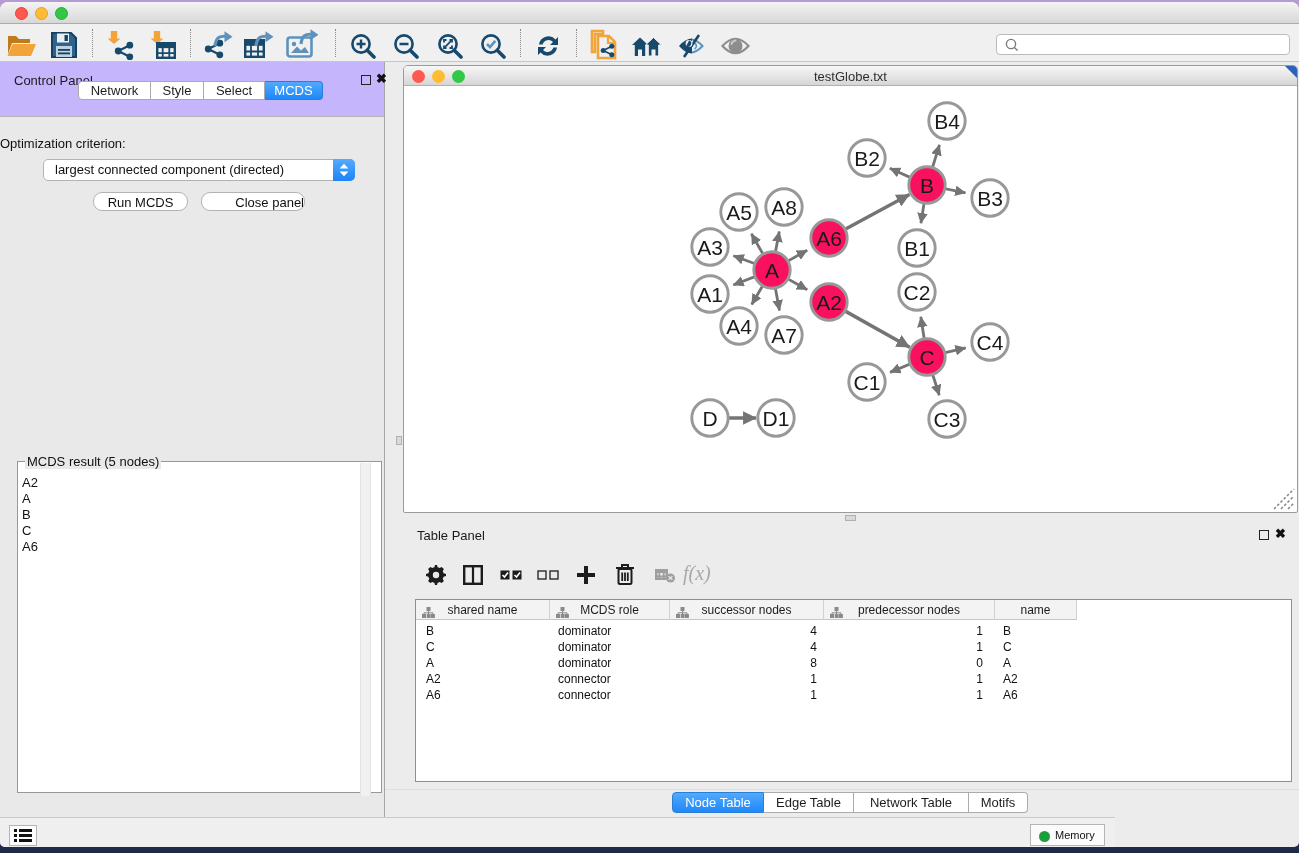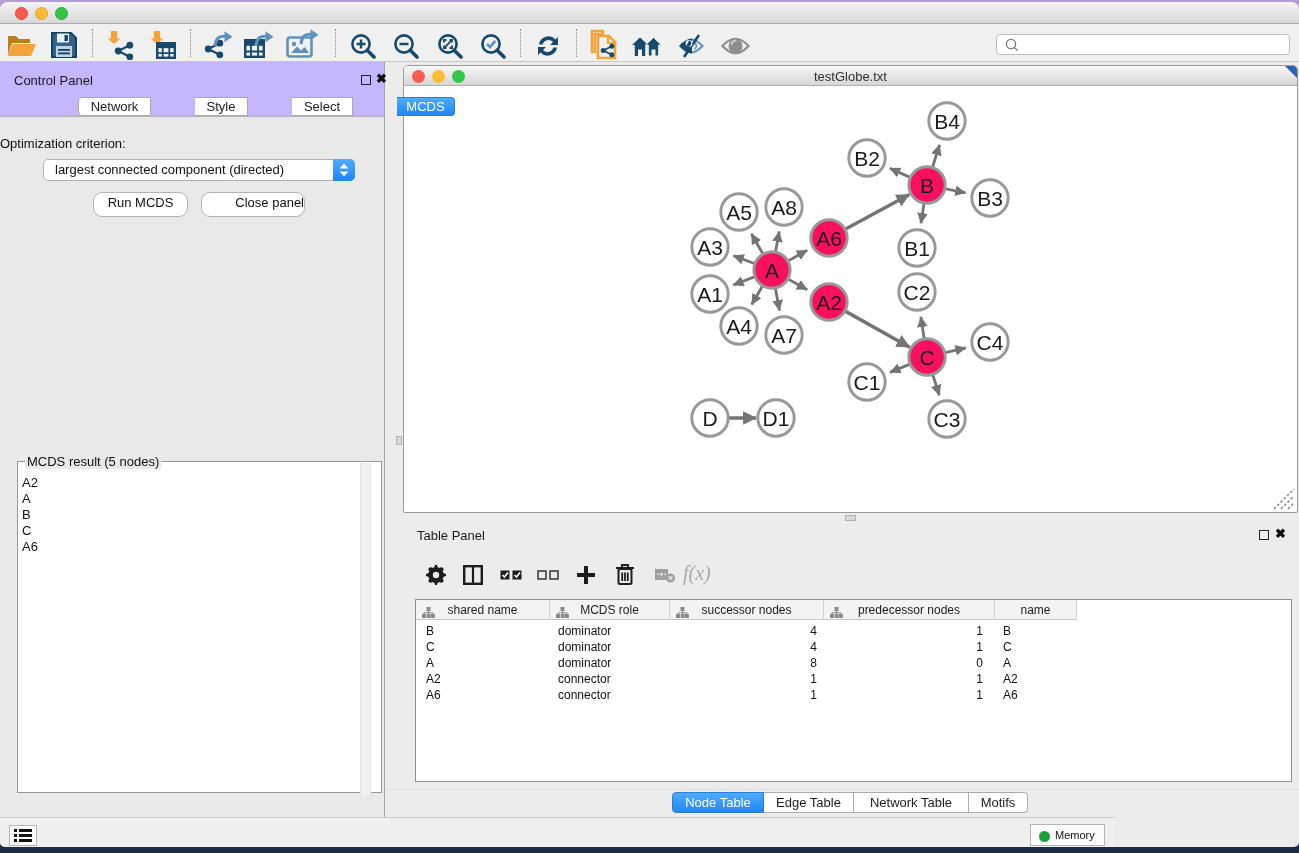--- a/index.html
+++ b/index.html
@@ -18,29 +18,29 @@
 
 .toolbar { position:absolute; left:0; top:22px; width:100%; height:38px; background:#f0f0f0; border-bottom:1px solid #c6c6c6; }
 .tsep { position:absolute; top:5px; height:28px; width:0; border-left:1px dotted #8a8a8a; }
 .ticon { position:absolute; top:0; }
 .searchbox { position:absolute; left:996px; top:10px; width:294px; height:21px; background:#fff; border:1px solid #bbb; border-radius:4px; }
 
 .cpanel { position:absolute; left:0; top:60px; width:385px; height:757px; background:#c4b5fd; border-right:1px solid #a6a6a6; }
 .cp-title { position:absolute; left:14px; top:11px; font-size:13px; color:#1a1a1a; }
 .wc-sq { position:absolute; width:10px; height:10px; border:1.5px solid #222; }
 .wc-x { position:absolute; font-size:13px; font-weight:bold; color:#111; }
-.cptabs { position:absolute; top:35px; left:78px; height:19px; display:flex; z-index:3;gap:44px; }
+.cptabs { position:absolute; top:19px; left:78px; height:19px; display:flex; z-index:3; }
 .cptab { height:19px; background:#fff; border:1px solid #a9a9a9; border-left:none; font-size:13px; color:#1d1d1d; text-align:center; line-height:18px; }
 .cptab.first { border-left:1px solid #a9a9a9; border-radius:4px 0 0 4px; }
 .cptab.sel { background:linear-gradient(#51aafc,#1f87f9); color:#fff; border-color:#2a7fd4; border-radius:0 4px 4px 0; }
 .cpbody { position:absolute; left:0; top:54px; width:384px; height:703px; background:#e9e9e9; border-top:1px solid #b4b4b4; }
 .optlabel { position:absolute; left:0; top:74px; width:398px; text-align:left; font-size:13px; color:#111; }
 .combo { position:absolute; left:43px; top:97px; width:312px; height:22px; background:#fff; border:1px solid #b3b3b3; border-radius:5px; font-size:13px; color:#111; line-height:20px; padding-left:11px; }
 .combocap { position:absolute; right:-1px; top:-1px; width:22px; height:22px; border-radius:0 5px 5px 0; background:linear-gradient(#55abfd,#1d83f7); }
-.btn { position:absolute; top:130px; height:25px; background:#fff; border:1px solid #b3b3b3; border-radius:9px; font-size:13px; color:#111; text-align:center; line-height:19px; }
+.btn { position:absolute; top:130px; height:19px; background:#fff; border:1px solid #b3b3b3; border-radius:9px; font-size:13px; color:#111; text-align:center; line-height:19px; }
 .resultbox { position:absolute; left:17px; top:399px; width:365px; height:332px; background:#fff; border:1px solid #989898; }
 .resultlabel { position:absolute; left:7px; top:-8px; background:#e9e9e9; padding:0 2px; font-size:13px; color:#111;text-align:right; }
 .resultitems { position:absolute; left:4px; top:13px; font-size:13px; color:#111; line-height:16px; }
 .rscroll { position:absolute; right:10px; top:1px; width:11px; height:333px; background:#f1f1f1; border-left:1px solid #e2e2e2; border-right:1px solid #e2e2e2; }
 
 .netwin { position:absolute; left:403px; top:63px; width:895px; height:448px; background:#fff; border:1px solid #9b9b9b; border-radius:5px 5px 2px 2px; }
 .nw-titlebar { position:absolute; left:0; top:0; width:100%; height:20px; background:linear-gradient(#f7f7f7,#d6d6d6); border-bottom:1px solid #b0b0b0; border-radius:4px 4px 0 0; }
 .nw-tl { position:absolute; top:3.5px; width:13px; height:13px; border-radius:50%; }
 .nw-title { position:absolute; top:3px; width:100%; text-align:center; font-size:13px; color:#2f2f2f; }
 .bluecorner { position:absolute; right:0; top:0; width:0; height:0; border-top:12px solid #2a62b8; border-left:12px solid transparent; border-radius:0 4px 0 0; }

